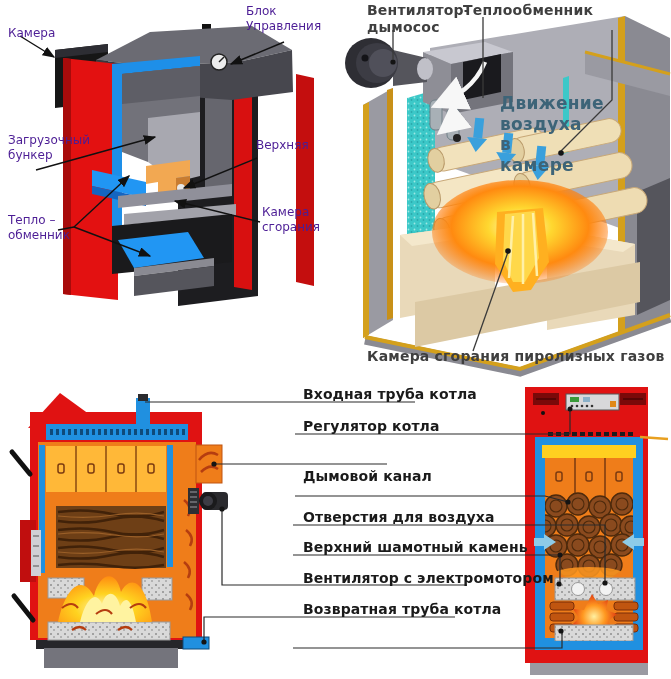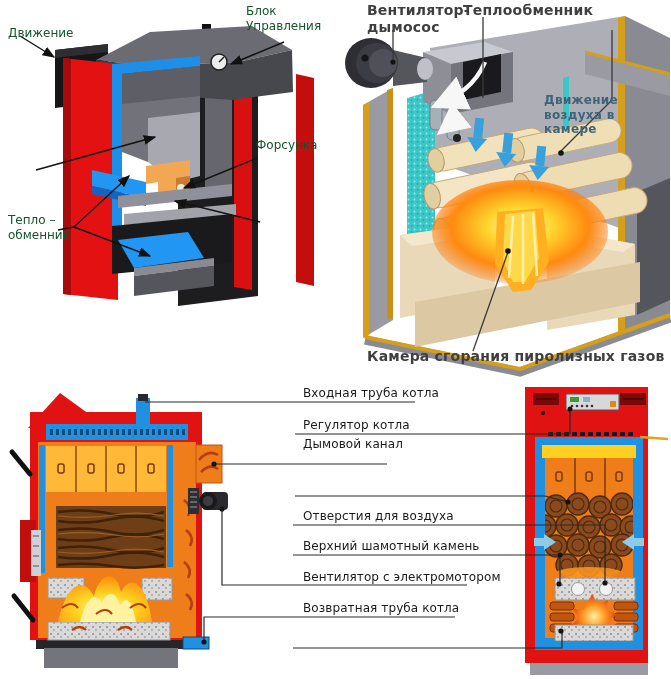--- a/index.html
+++ b/index.html
@@ -1,22 +1,22 @@
 <!DOCTYPE html>
 <html><head>
 <meta charset="utf-8">
 <style>
   html,body{margin:0;padding:0;background:#fff;}
   #stage{position:relative;width:671px;height:679px;background:#fff;overflow:hidden;
          font-family:"DejaVu Sans",sans-serif;}
   #stage svg{position:absolute;display:block;}
-  .lbl{position:absolute;font:12px/1.22 "DejaVu Sans",sans-serif;color:#14532d;}
+  .lbl{position:absolute;font:12px/1.22 "DejaVu Sans",sans-serif;color:#4c1d95;}
   .lbl.tr{font-size:14px;font-weight:bold;color:#3f3f3f;letter-spacing:.2px;}
-  .lbl.bt{font-size:12px;color:#1a1a1a;letter-spacing:.1px;white-space:nowrap;}
-  .lbl.air{font-size:12px;font-weight:bold;color:#3d6478;letter-spacing:.3px;margin-left:44px;}
+  .lbl.bt{font-size:14px;color:#1a1a1a;letter-spacing:.1px;white-space:nowrap;font-weight:bold;}
+  .lbl.air{font-size:17px;font-weight:bold;color:#3d6478;letter-spacing:.3px;}
 </style>
 </head>
 <body>
 
 <div id="stage">
 
   <svg style="left:0;top:0" width="335" height="345" viewBox="0 0 335 345">
     <defs>
       <marker id="ah" markerWidth="9" markerHeight="7" refX="8" refY="3.5" orient="auto">
         <path d="M0,0 L9,3.5 L0,7 z" fill="#111"></path>
@@ -468,31 +468,33 @@
         <circle cx="568" cy="122" r="2.6"></circle>
       <circle cx="605" cy="203" r="2.6"></circle>
         <circle cx="560" cy="175" r="2.5"></circle>
         <circle cx="559" cy="204" r="2.6"></circle>
       <circle cx="222" cy="129" r="2.6"></circle>
         <circle cx="204" cy="262" r="2.6"></circle>
         <circle cx="561" cy="251" r="2.6"></circle>
     </g>
   </svg>
 
-  <div class="lbl" style="left:8px;top:26px">Движение</div>
+  <div class="lbl" style="left:8px;top:26px">Камера</div>
   <div class="lbl" style="left:246px;top:4px;width:80px">Блок Управления</div>
-  <div class="lbl" style="left:256px;top:138px">Форсунка</div>
+  <div class="lbl" style="left:8px;top:133px;width:92px">Загрузочный бункер</div>
+  <div class="lbl" style="left:256px;top:138px">Верхняя</div>
   <div class="lbl" style="left:8px;top:213px;width:72px">Тепло – обменник</div>
+  <div class="lbl" style="left:262px;top:205px;width:70px">Камера сгорания</div>
 
   <div class="lbl tr" style="left:367px;top:2px;width:86px">Вентилятор-дымосос</div>
   <div class="lbl tr" style="left:463px;top:2px">Теплообменник</div>
   <div class="lbl air" style="left:500px;top:93px;width:76px">Движение воздуха в камере</div>
   <div class="lbl tr" style="left:367px;top:348px;width:310px">Камера сгорания пиролизных газов</div>
 
   <div class="lbl bt" style="left:303px;top:386px">Входная труба котла</div>
   <div class="lbl bt" style="left:303px;top:418px">Регулятор котла</div>
-  <div class="lbl bt" style="left:303px;top:437px">Дымовой канал</div>
+  <div class="lbl bt" style="left:303px;top:468px">Дымовой канал</div>
   <div class="lbl bt" style="left:303px;top:509px">Отверстия для воздуха</div>
   <div class="lbl bt" style="left:303px;top:539px">Верхний шамотный камень</div>
   <div class="lbl bt" style="left:303px;top:570px">Вентилятор с электромотором</div>
   <div class="lbl bt" style="left:303px;top:601px">Возвратная труба котла</div>
 
 </div>
 
 </body></html>

